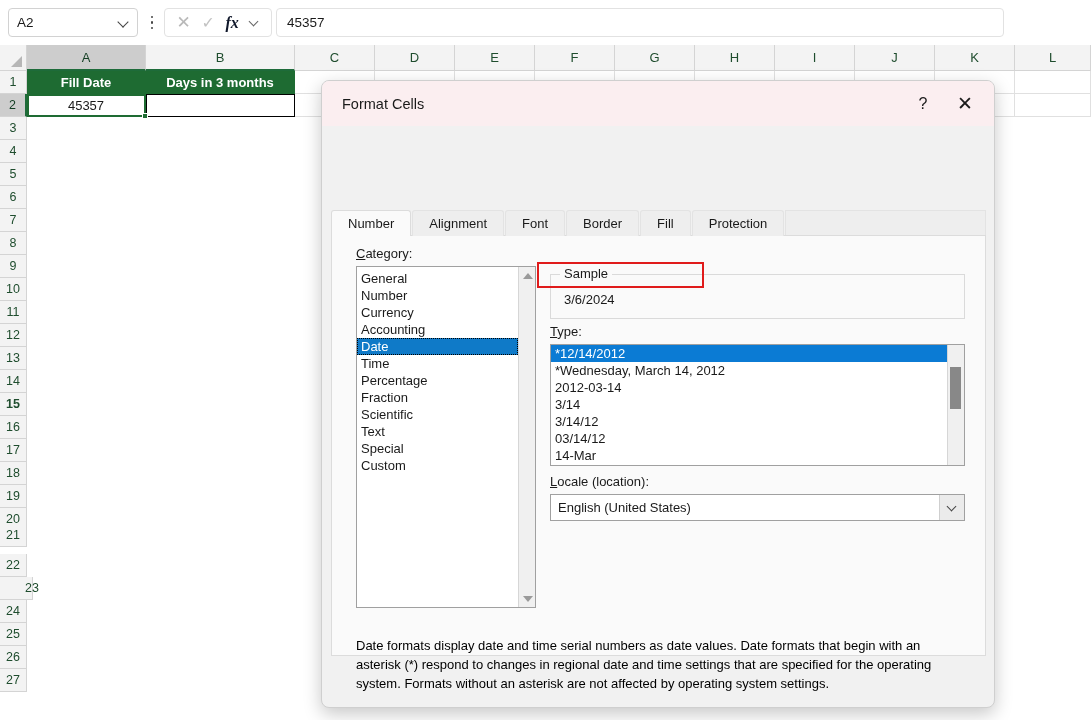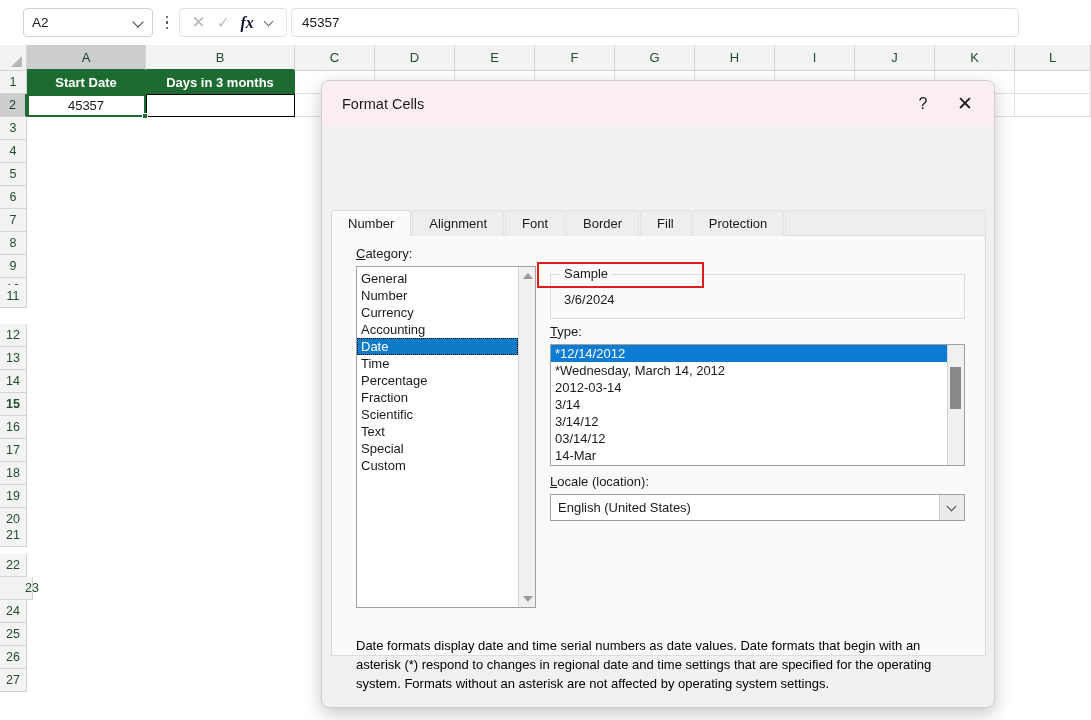--- a/index.html
+++ b/index.html
@@ -13,21 +13,20 @@
     color: #1a1a1a;
   }
 
   
   #formula-bar {
     position: absolute; left: 0; top: 0;
     width: 1012px; height: 45px;
     background: #ffffff;
     display: flex; align-items: center;
     padding: 0 8px;
-    margin-left: 15px;
   }
   .namebox {
     width: 130px; height: 29px;
     border: 1px solid #d2d2d2; border-radius: 4px;
     background: #fff;
     display: flex; align-items: center;
     padding: 0 8px;
     font-size: 13.5px;
   }
   .namebox .nb-text { flex: 1; }
@@ -381,21 +380,21 @@
       </div>
       <div class="rowhead" style="top: 187px;">
         <span>8</span>
       </div>
       <div class="rowhead" style="top: 210px;">
         <span>9</span>
       </div>
       <div class="rowhead" style="top: 233px;">
         <span>10</span>
       </div>
-      <div class="rowhead" style="top: 240px;">
+      <div class="rowhead" style="top: 256px;">
         <span>11</span>
       </div>
       <div class="rowhead" style="top: 279px;">
         <span>12</span>
       </div>
       <div class="rowhead" style="top: 302px;">
         <span>13</span>
       </div>
       <div class="rowhead" style="top: 325px;">
         <span>14</span>
@@ -435,21 +434,21 @@
       </div>
       <div class="rowhead" style="top: 601px;">
         <span>26</span>
       </div>
       <div class="rowhead" style="top: 624px;">
         <span>27</span>
       </div>
     </div>
   <div id="cells">
       <div class="gcell hdr" style="left: 27px; top: 26px; width: 119px;">
-        <span>Start Date</span>
+        <span>Fill Date</span>
       </div>
       <div class="gcell hdr" style="left: 146px; top: 26px; width: 149px;">
         <span>Days in 3 months</span>
       </div>
       <div class="gcell" style="left: 295px; top: 26px; width: 80px;">
         <span></span>
       </div>
       <div class="gcell" style="left: 375px; top: 26px; width: 80px;">
         <span></span>
       </div>

